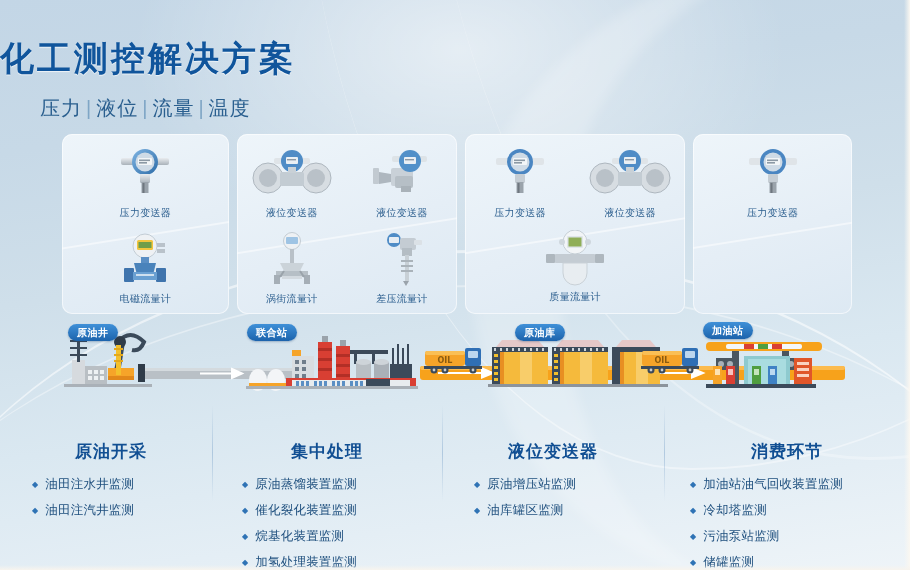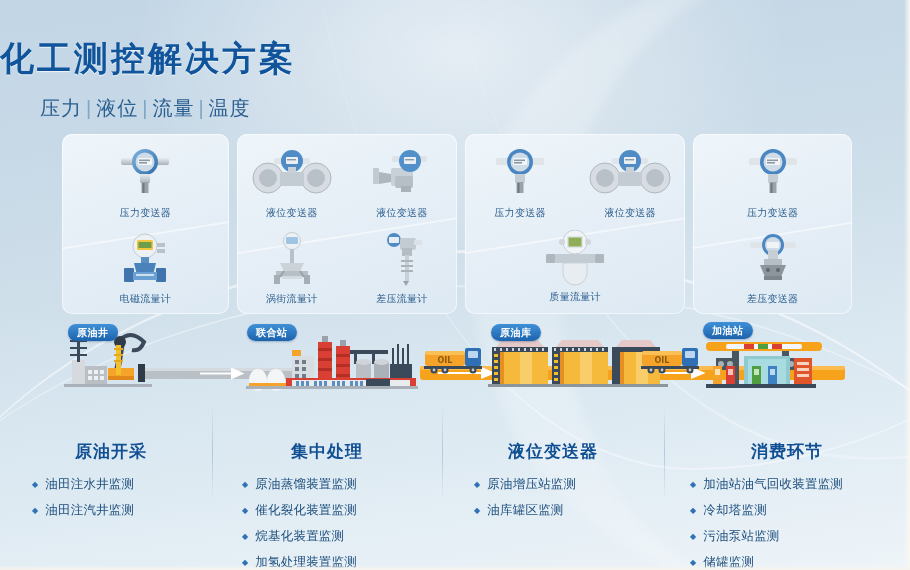--- a/index.html
+++ b/index.html
@@ -294,40 +294,20 @@
               <circle cx="30" cy="16" r="9.5" fill="#cfdbe6"></circle>
               <rect x="23" y="12" width="14" height="7" rx="1" fill="#f3f6f8"></rect>
               <rect x="24" y="13.5" width="11" height="1.6" fill="#8c99a5"></rect>
               <rect x="24" y="16" width="8" height="1.6" fill="#8c99a5"></rect>
               <rect x="25" y="28" width="10" height="9" rx="1.5" fill="#c5cdd4"></rect>
               <rect x="26.5" y="36" width="7" height="11" fill="#9aa3ab"></rect>
               <rect x="27.5" y="37" width="2" height="10" fill="#6e777f"></rect>
             </svg>
           </div>
           <div class="plabel">压力变送器</div>
-        </div>
-      </div>
-      <div class="prow r2">
-        <div class="pitem">
-          <div class="pimg">
-            <svg width="62" height="56" viewBox="0 0 62 56">
-              <rect x="8" y="10" width="13" height="6" rx="2" fill="#dfe4e8"></rect>
-              <rect x="41" y="10" width="13" height="6" rx="2" fill="#dfe4e8"></rect>
-              <circle cx="31" cy="13" r="11" fill="#4a86c2"></circle>
-              <circle cx="31" cy="13" r="8" fill="#cfdbe6"></circle>
-              <rect x="25" y="10" width="12" height="6" rx="1" fill="#f1f4f7"></rect>
-              <rect x="26" y="18" width="10" height="10" rx="1" fill="#c7cfd5"></rect>
-              <rect x="22" y="27" width="18" height="6" fill="#b5bec5"></rect>
-              <path d="M18 33 h26 l-5 12 h-16 z" fill="#8c949c"></path>
-              <rect x="22" y="44" width="18" height="4" fill="#7c848c"></rect>
-              <circle cx="26" cy="38" r="2" fill="#5f666d"></circle>
-              <circle cx="36" cy="38" r="2" fill="#5f666d"></circle>
-            </svg>
-          </div>
-          <div class="plabel">差压变送器</div>
         </div>
       </div>
     </div>
   </div>
 
   <div id="flow">
 
     <svg id="flowart" width="910" height="90" viewBox="0 0 910 90">
 
       <rect x="143" y="48" width="150" height="11" fill="#b9c0c6"></rect>
@@ -542,23 +522,23 @@
         <rect x="794" y="38" width="18" height="26" fill="#e0562a"></rect>
         <g fill="#f9d2c0">
             <rect x="797" y="42" width="12" height="3"></rect>
             <rect x="797" y="48" width="12" height="3"></rect>
         <rect x="797" y="54" width="12" height="3"></rect>
           </g>
         <rect x="706" y="64" width="110" height="4" fill="#3b4a5a"></rect>
       </g>
     </svg>
 
-    <div class="badge" style="left:68px;  top:4px;border-radius:8px;">原油井</div>
+    <div class="badge" style="left:68px;  top:4px;">原油井</div>
     <div class="badge" style="left:247px; top:4px;">联合站</div>
-    <div class="badge" style="left:491px; top:4px;">原油库</div>
+    <div class="badge" style="left:515px; top:4px;">原油库</div>
     <div class="badge" style="left:703px; top:2px;">加油站</div>
 
     <div id="stages">
 
       <div class="stage" style="width:212px; padding-left:10px;">
         <div class="st-title">原油开采</div>
         <div class="st-list" style="padding-left:22px;">
           <div class="st-li">
             <span class="dia">◆</span>
             <span>油田注水井监测</span>

